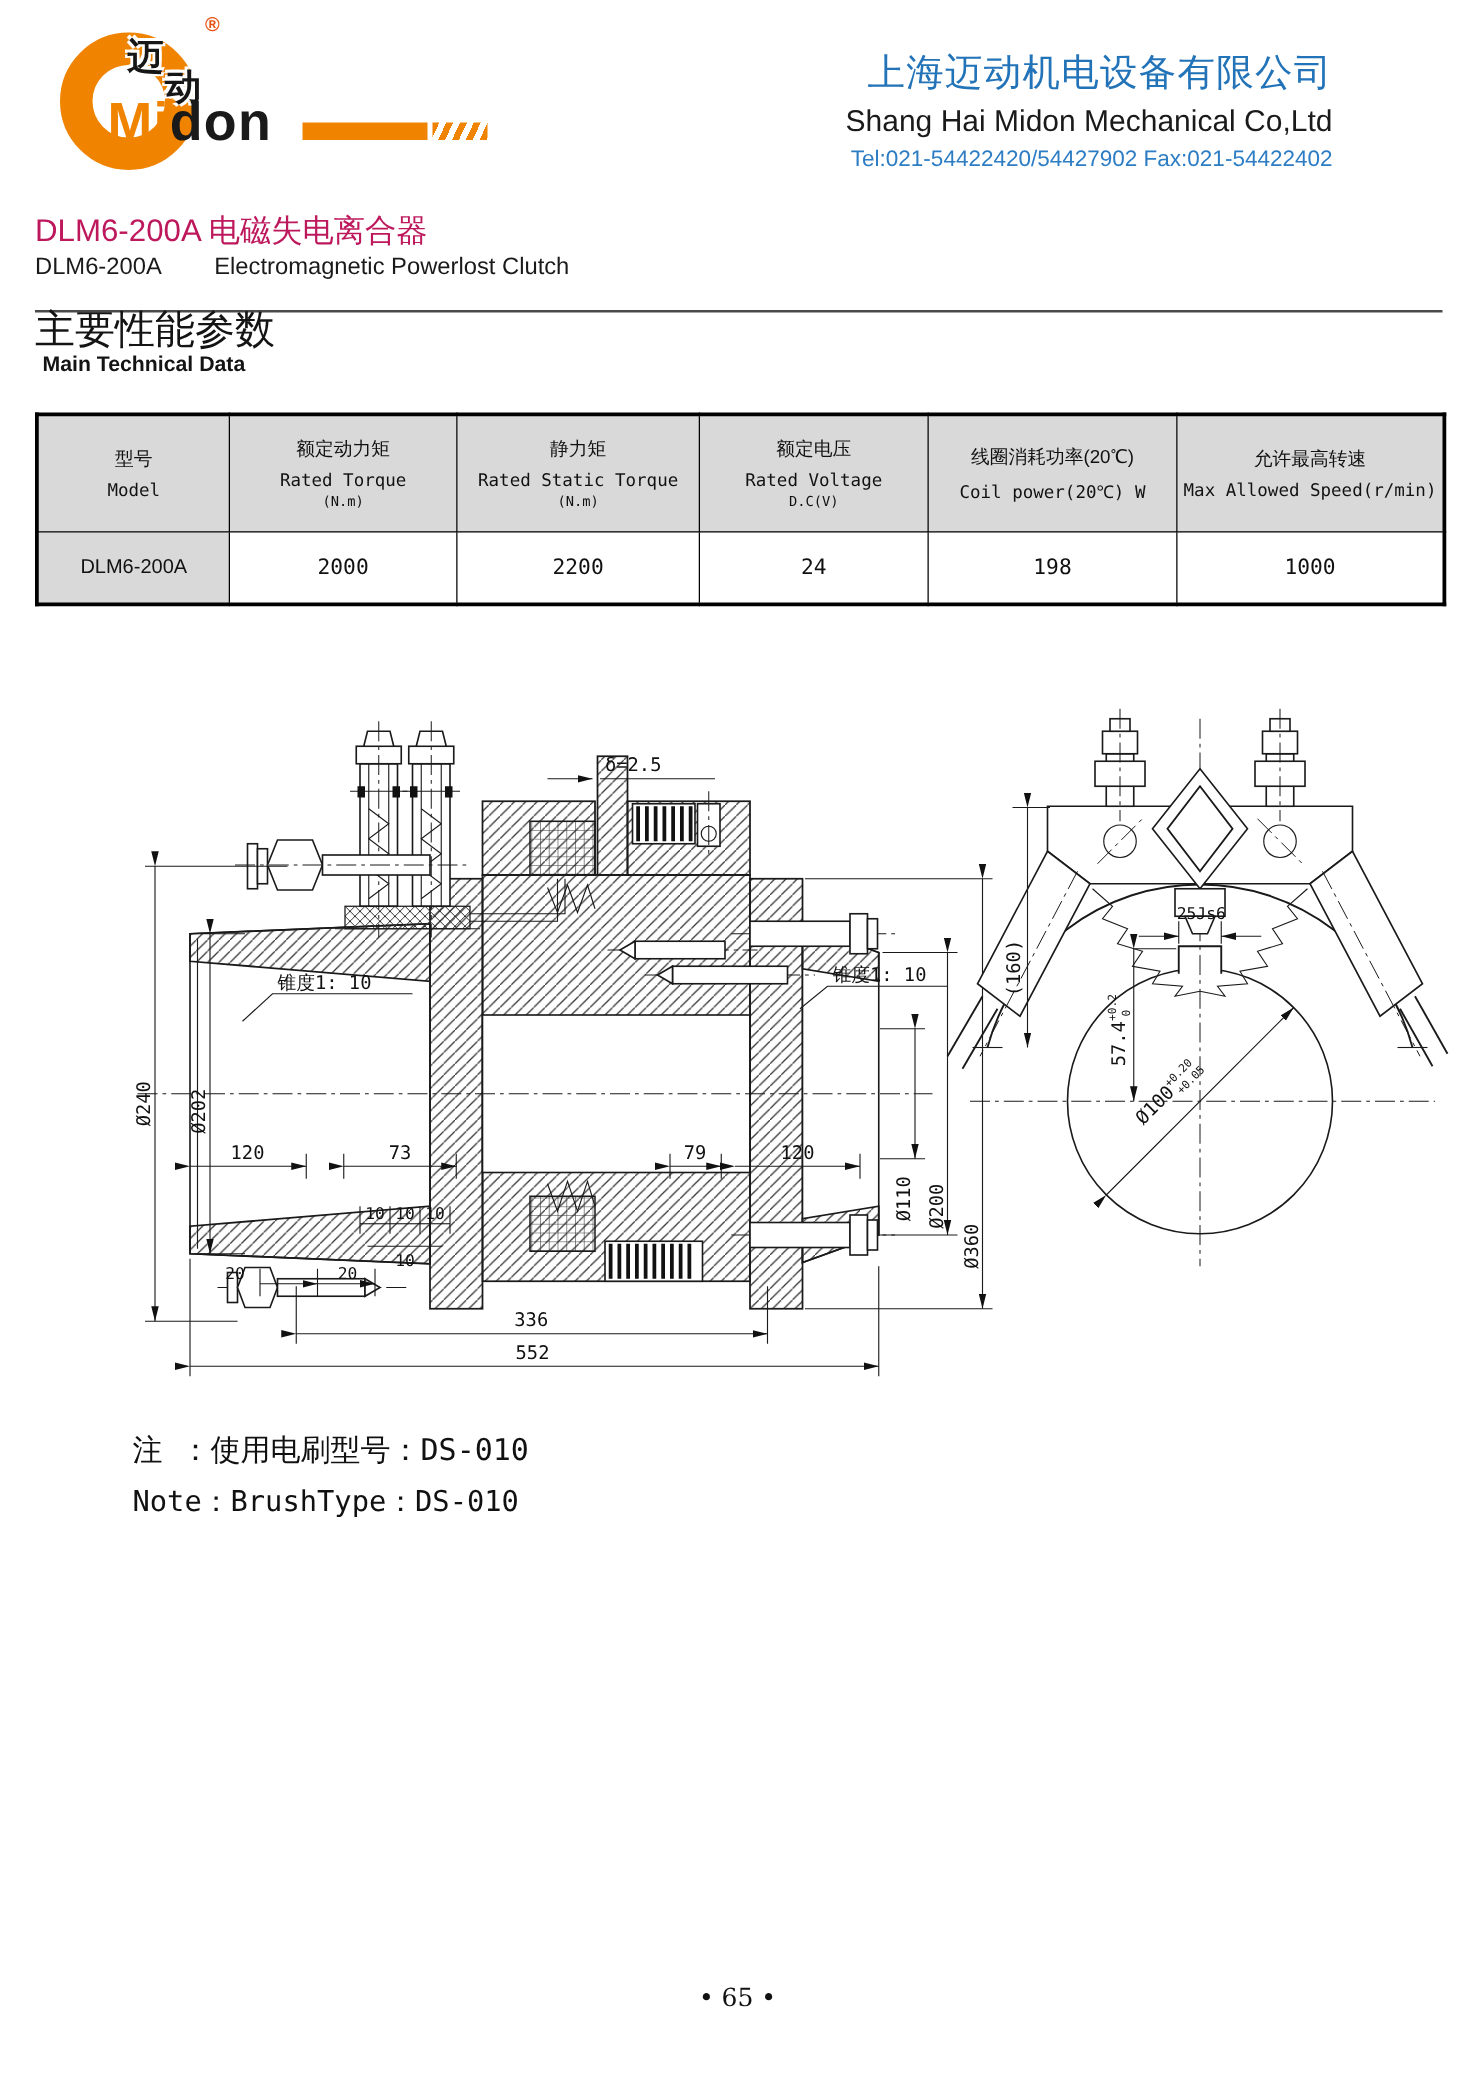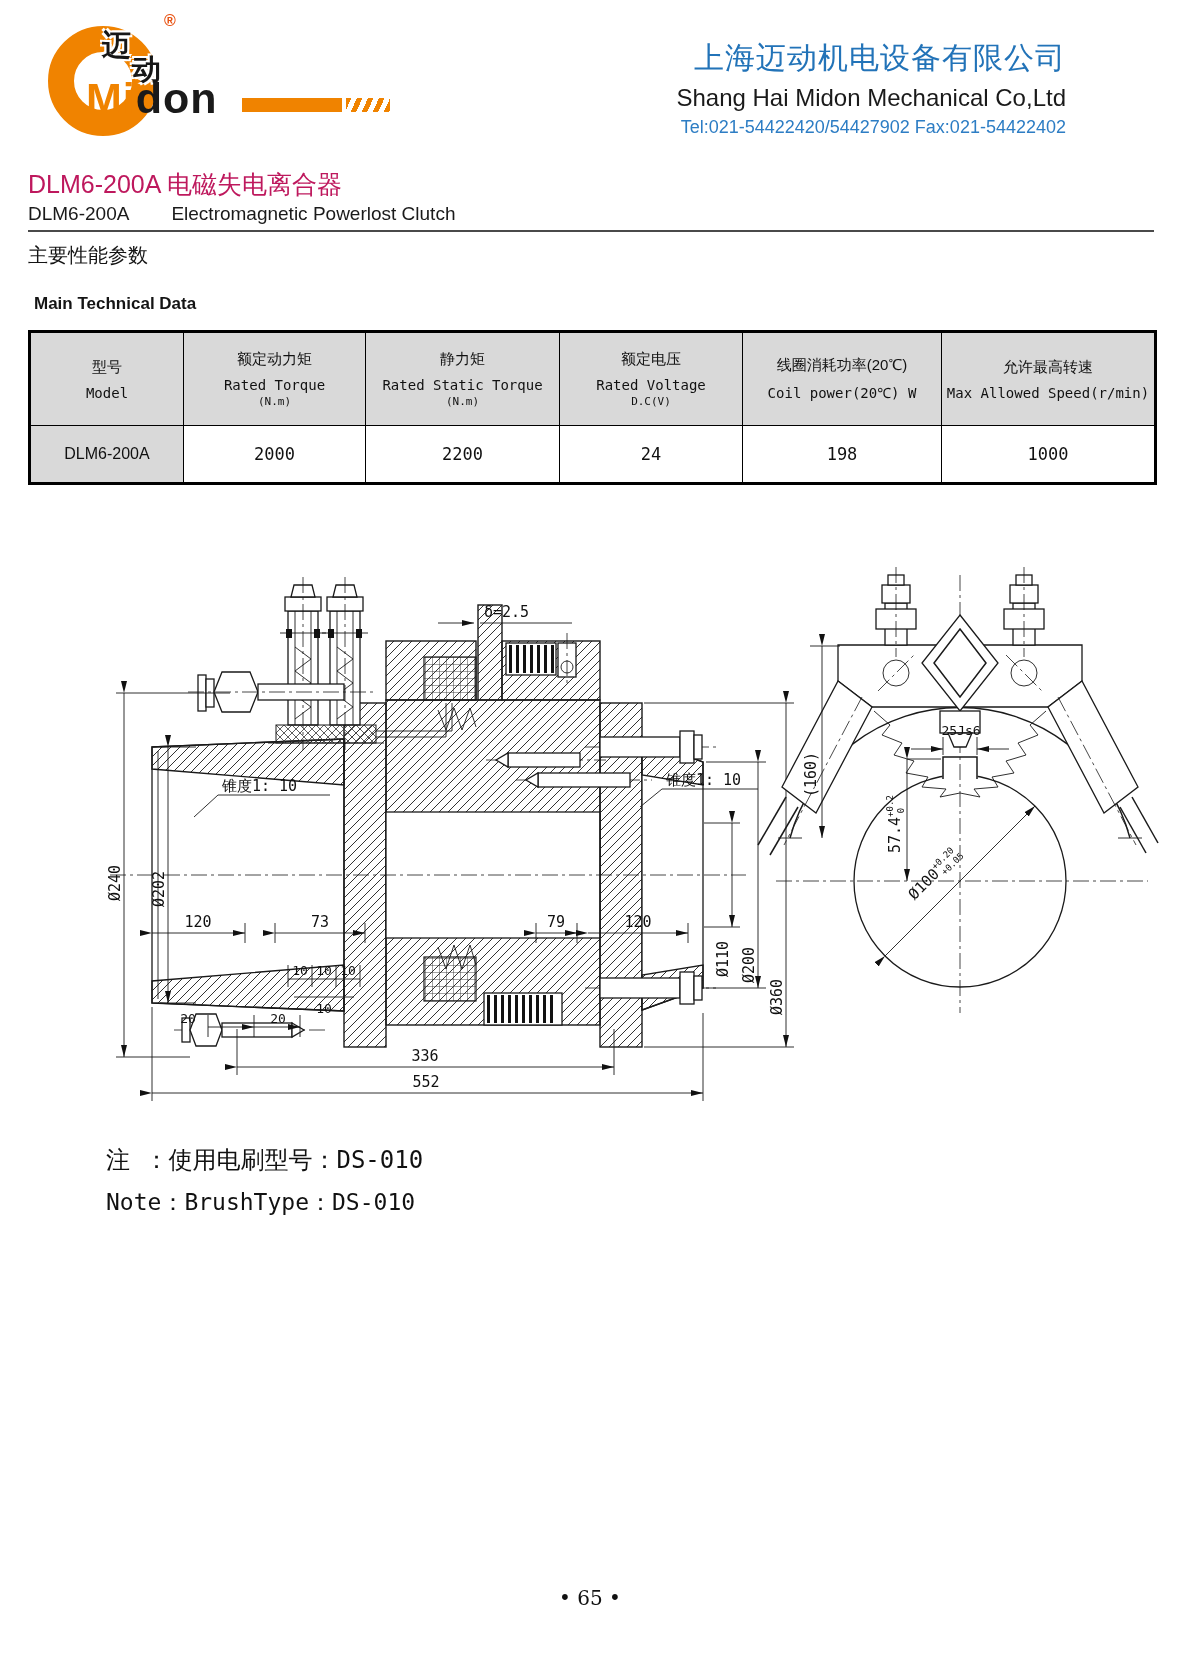--- a/index.html
+++ b/index.html
@@ -23,24 +23,24 @@
              background:repeating-linear-gradient(115deg,#f08300 0 5px,#ffffff 5px 10px);}
 
   .company{position:absolute;right:114px;top:38px;text-align:right;}
   .company-cn{font-size:30px;color:#2273b8;letter-spacing:1px;}
   .company-en{font-size:24px;color:#1a1a1a;margin-top:5px;}
   .company-tel{font-size:18px;color:#2d7dc4;margin-top:5px;}
 
   
   .title-cn{position:absolute;left:28px;top:168px;font-size:25px;color:#be185d;}
   .title-en{position:absolute;left:28px;top:203px;width:1126px;font-size:19px;
-            padding-bottom:5px;border-bottom:2px solid #4a4a4a;color:#1a1a1a;}
+            padding-bottom:23px;border-bottom:2px solid #4a4a4a;color:#1a1a1a;}
   .title-en .t-name{margin-left:42px;}
-  .section-cn{position:absolute;left:28px;top:242px;font-size:20px;color:#141414;}
-  .section-en{position:absolute;left:34px;top:294px;font-size:17px;font-weight:bold;color:#141414;}
+  .section-cn{position:absolute;left:28px;top:242px;font-size:32px;color:#141414;}
+  .section-en{position:absolute;left:34px;top:282px;font-size:17px;font-weight:bold;color:#141414;}
 
   
   table.spec{position:absolute;left:28px;top:330px;width:1126px;border-collapse:collapse;
              table-layout:fixed;border:3px solid #000;}
   table.spec td{border:1.6px solid #000;text-align:center;vertical-align:middle;padding:0;}
   tr.hrow td{height:92px;background:#d9d9d9;}
   tr.drow td{height:56px;font-size:17px;font-family:"DejaVu Sans Mono",monospace;background:#fff;}
   tr.drow td.modelcell{background:#d9d9d9;font-family:"Liberation Sans",sans-serif;font-size:16px;}
   .hc{font-size:15px;font-family:"Liberation Sans",sans-serif;}
   .he{font-size:14px;font-family:"DejaVu Sans Mono",monospace;margin-top:8px;}

